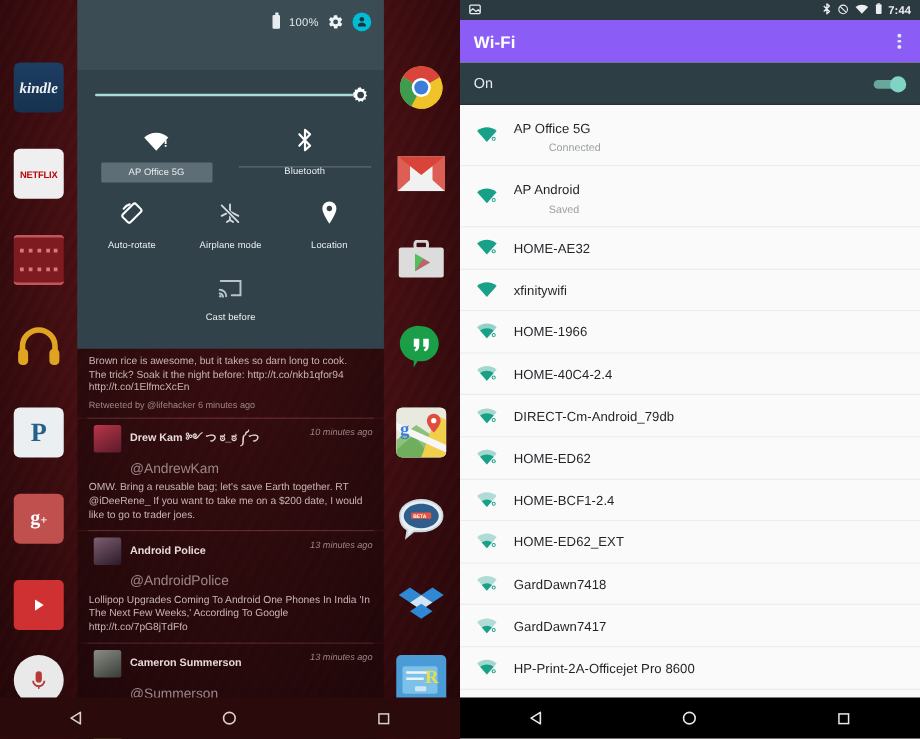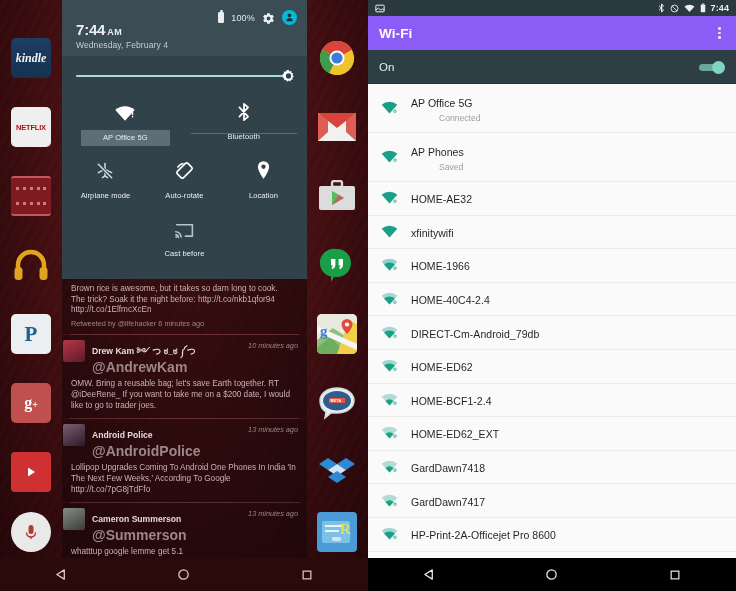--- a/index.html
+++ b/index.html
@@ -15,21 +15,21 @@
   .phone-left{position:relative;width:368px;height:591px;overflow:hidden;
     background:#4a1013;}
   .wallpaper{position:absolute;inset:0;
     background:
       radial-gradient(ellipse at 50% 30%, #6d181c 0%, #4a1013 45%, #330a0d 75%, #220608 100%);
   }
   .wall-texture{position:absolute;inset:0;opacity:.35;
     background:repeating-linear-gradient(118deg, rgba(0,0,0,.18) 0px, rgba(0,0,0,0) 3px, rgba(255,255,255,.03) 6px, rgba(0,0,0,.14) 9px);}
 
   
-  .icon-col{position:absolute;width:86px;top:4px;bottom:0;z-index:2;}
+  .icon-col{position:absolute;width:86px;top:16px;bottom:0;z-index:2;}
   .icon-col.left{left:0;}
   .icon-col.right{left:306px;}
   .app-icon{position:absolute;left:11px;width:40px;height:40px;border-radius:5px;
      display:flex;align-items:center;justify-content:center;overflow:hidden;
      font-size:9px;font-weight:bold;}
 
   
   .shade{position:absolute;left:62px;top:0;width:245px;z-index:5;}
   .qs-panel{background:#37474f;background:#384850;padding:0;}
   .qs-head{height:56px;position:relative;background:#3c4c54;}
@@ -60,25 +60,25 @@
   .tile-lbl.hl{background:#5e6e76;padding:4px 22px;}
   .tile.bt:before{content:"";position:absolute;left:6px;right:6px;bottom:16px;height:1px;background:rgba(255,255,255,.22);}
 
   
   .notifs{position:relative;}
   .notif{background:rgba(20,6,8,.52);margin:0;padding:0 0 0 0;position:relative;}
   .notif-sep{height:1px;background:rgba(255,255,255,.12);margin:0 8px;}
   .n-body{padding:5px 27px 6px 9px;}
   .n-text{color:#c8b3b4;font-size:8.2px;line-height:1.32;word-break:break-word;}
   .n-sub{color:#9c8687;font-size:7.3px;margin-top:3px;}
-  .n-head{display:flex;align-items:flex-start;padding:5px 9px 0 1px;}
+  .n-head{display:flex;align-items:flex-start;padding:5px 9px 0 13px;}
   .n-av{width:22px;height:22px;border-radius:2px;flex:none;margin-right:7px;overflow:hidden;}
   .n-who{flex:1;min-width:0;}
   .n-name{color:#e6dada;font-size:8.6px;font-weight:bold;line-height:1.15;}
-  .n-handle{color:#9c8687;font-size:14px;margin-top:1px;font-weight:bold;}
+  .n-handle{color:#9c8687;font-size:11px;margin-top:11px;}
   .n-time{color:#9c8687;font-size:7.3px;font-style:italic;white-space:nowrap;margin-left:4px;padding-top:1px;}
   .n-msg{color:#c8b3b4;font-size:8.2px;line-height:1.34;padding:4px 9px 6px 9px;word-break:break-word;}
 
   .shade-scrim{position:absolute;left:0;right:0;bottom:0;height:30px;
      background:linear-gradient(to bottom, rgba(26,6,8,0), rgba(26,6,8,.85));pointer-events:none;}
 
   
   .navbar{position:absolute;left:0;right:0;bottom:0;height:33px;
      display:flex;align-items:center;justify-content:space-around;z-index:9;}
   .navbar.left-nav{background:#2b0a0c;}
@@ -264,24 +264,20 @@
                 <path d="M19.4 13a7.6 7.6 0 0 0 0-2l2.1-1.6a.5.5 0 0 0 .1-.6l-2-3.4a.5.5 0 0 0-.6-.2l-2.5 1a7.3 7.3 0 0 0-1.7-1l-.4-2.6a.5.5 0 0 0-.5-.4h-4a.5.5 0 0 0-.5.4L9 5.2a7.3 7.3 0 0 0-1.7 1l-2.5-1a.5.5 0 0 0-.6.2l-2 3.4a.5.5 0 0 0 .1.6L4.6 11a7.6 7.6 0 0 0 0 2l-2.1 1.6a.5.5 0 0 0-.1.6l2 3.4a.5.5 0 0 0 .6.2l2.5-1a7.3 7.3 0 0 0 1.7 1l.4 2.6a.5.5 0 0 0 .5.4h4a.5.5 0 0 0 .5-.4l.4-2.6a7.3 7.3 0 0 0 1.7-1l2.5 1a.5.5 0 0 0 .6-.2l2-3.4a.5.5 0 0 0-.1-.6zM12 15.6A3.6 3.6 0 1 1 15.6 12 3.6 3.6 0 0 1 12 15.6z"></path>
               </svg>
             </span>
             <span class="avatar">
               <svg viewBox="0 0 24 24" fill="#1d3238">
                   <circle cx="12" cy="7.5" r="4"></circle>
                   <path d="M12 13c-4 0-7 2.4-7 5.3V20h14v-1.7c0-2.9-3-5.3-7-5.3z"></path>
                 </svg>
             </span>
           </div>
-          <div class="qs-clock">
-            <div class="qs-time"><span>7:44</span><span class="ampm">AM</span></div>
-            <div class="qs-date">Wednesday, February 4</div>
-          </div>
         </div>
 
         <div class="qs-body">
           <div class="slider-row">
             <div class="slider-track">
               <span class="slider-thumb">
                 <svg viewBox="0 0 24 24" width="15" height="15" fill="#ffffff">
                   <path d="M12 2l1.6 2.6L16.6 4l.2 3 2.9.9-1.3 2.8 2 2.2-2.4 1.8.8 2.9-3 .2-.9 2.9-2.7-1.4-2.4 1.8-1.5-2.6-3 .3.1-3-2.8-1.1 1.6-2.6L2 9.3l2.7-1.4-.2-3 3 .4L8.9 2.6z"></path>
                   <circle cx="12" cy="12" r="4.3" fill="#32424a"></circle>
                 </svg>
@@ -302,44 +298,44 @@
             </div>
             <div class="tile w2 bt">
               <span class="tile-ic">
                 <svg width="14" height="20" viewBox="0 0 14 22" fill="none" stroke="#fff" stroke-width="1.9" stroke-linejoin="round" stroke-linecap="round">
                   <path d="M2 6 L11.5 16 L7 20 V2 L11.5 6 L2 16"></path>
                 </svg>
               </span>
               <span class="tile-lbl">Bluetooth</span>
             </div>
 
+            <div class="tile">
+              <span class="tile-ic">
+                <svg width="21" height="21" viewBox="0 0 24 24" fill="none" stroke="#fff" stroke-width="1.9" stroke-linejoin="round">
+                  <rect x="7" y="3.5" width="10" height="17" rx="2" transform="rotate(45 12 12)"></rect>
+                  <path d="M4.5 8 A9 9 0 0 1 10 4" stroke-linecap="round"></path>
+                </svg>
+              </span>
+              <span class="tile-lbl">Auto-rotate</span>
+            </div>
             <div class="tile">
               <span class="tile-ic">
                 <svg width="20" height="20" viewBox="0 0 24 24" fill="none" stroke="#d3dade" stroke-width="1.8" stroke-linecap="round">
                   <path d="M12 3 v7"></path>
                     <path d="M4 14 L12 10 L20 14"></path>
                     <path d="M9 20 L12 18 L15 20"></path>
                     <path d="M12 14 v4"></path>
                   <path d="M4 4 L20 20" stroke="#32424a" stroke-width="3.6"></path>
                   <path d="M4 4 L20 20" stroke="#d3dade" stroke-width="1.8"></path>
                 </svg>
               </span>
               <span class="tile-lbl">Airplane mode</span>
             </div>
             <div class="tile">
               <span class="tile-ic">
-                <svg width="21" height="21" viewBox="0 0 24 24" fill="none" stroke="#fff" stroke-width="1.9" stroke-linejoin="round">
-                  <rect x="7" y="3.5" width="10" height="17" rx="2" transform="rotate(45 12 12)"></rect>
-                  <path d="M4.5 8 A9 9 0 0 1 10 4" stroke-linecap="round"></path>
-                </svg>
-              </span>
-              <span class="tile-lbl">Auto-rotate</span>
-            </div>
-            <div class="tile">
-              <span class="tile-ic">
                 <svg width="15" height="21" viewBox="0 0 16 22" fill="#fff">
                   <path d="M8 1 a6 6 0 0 1 6 6 c0 4.4-6 13-6 13 S2 11.4 2 7 a6 6 0 0 1 6-6 Z"></path>
                   <circle cx="8" cy="7" r="2.3" fill="#32424a"></circle>
                 </svg>
               </span>
               <span class="tile-lbl">Location</span>
             </div>
 
             <div class="tile"></div>
             <div class="tile">
@@ -509,21 +505,21 @@
 
       <div class="wrow two">
         <span class="wico">
           <svg width="17" height="14" viewBox="0 0 20 16">
               <path d="M10 14.6 L0.8 4.2 A14 14 0 0 1 19.2 4.2 Z" fill="#18a088"></path>
               <circle cx="16.4" cy="11.6" r="1.9" fill="#18a088"></circle>
               <circle cx="16.4" cy="11.6" r="1" fill="#fafafa"></circle>
             </svg>
         </span>
         <span class="wtxt">
-          <span class="wssid">AP Phones</span>
+          <span class="wssid">AP Android</span>
           <div class="wstate">Saved</div>
         </span>
       </div>
 
       <div class="wrow">
         <span class="wico">
           <svg width="17" height="14" viewBox="0 0 20 16">
               <path d="M10 14.6 L0.8 4.2 A14 14 0 0 1 19.2 4.2 Z" fill="#18a088"></path>
               <circle cx="16.4" cy="11.6" r="1.9" fill="#18a088"></circle>
               <circle cx="16.4" cy="11.6" r="1" fill="#fafafa"></circle>

